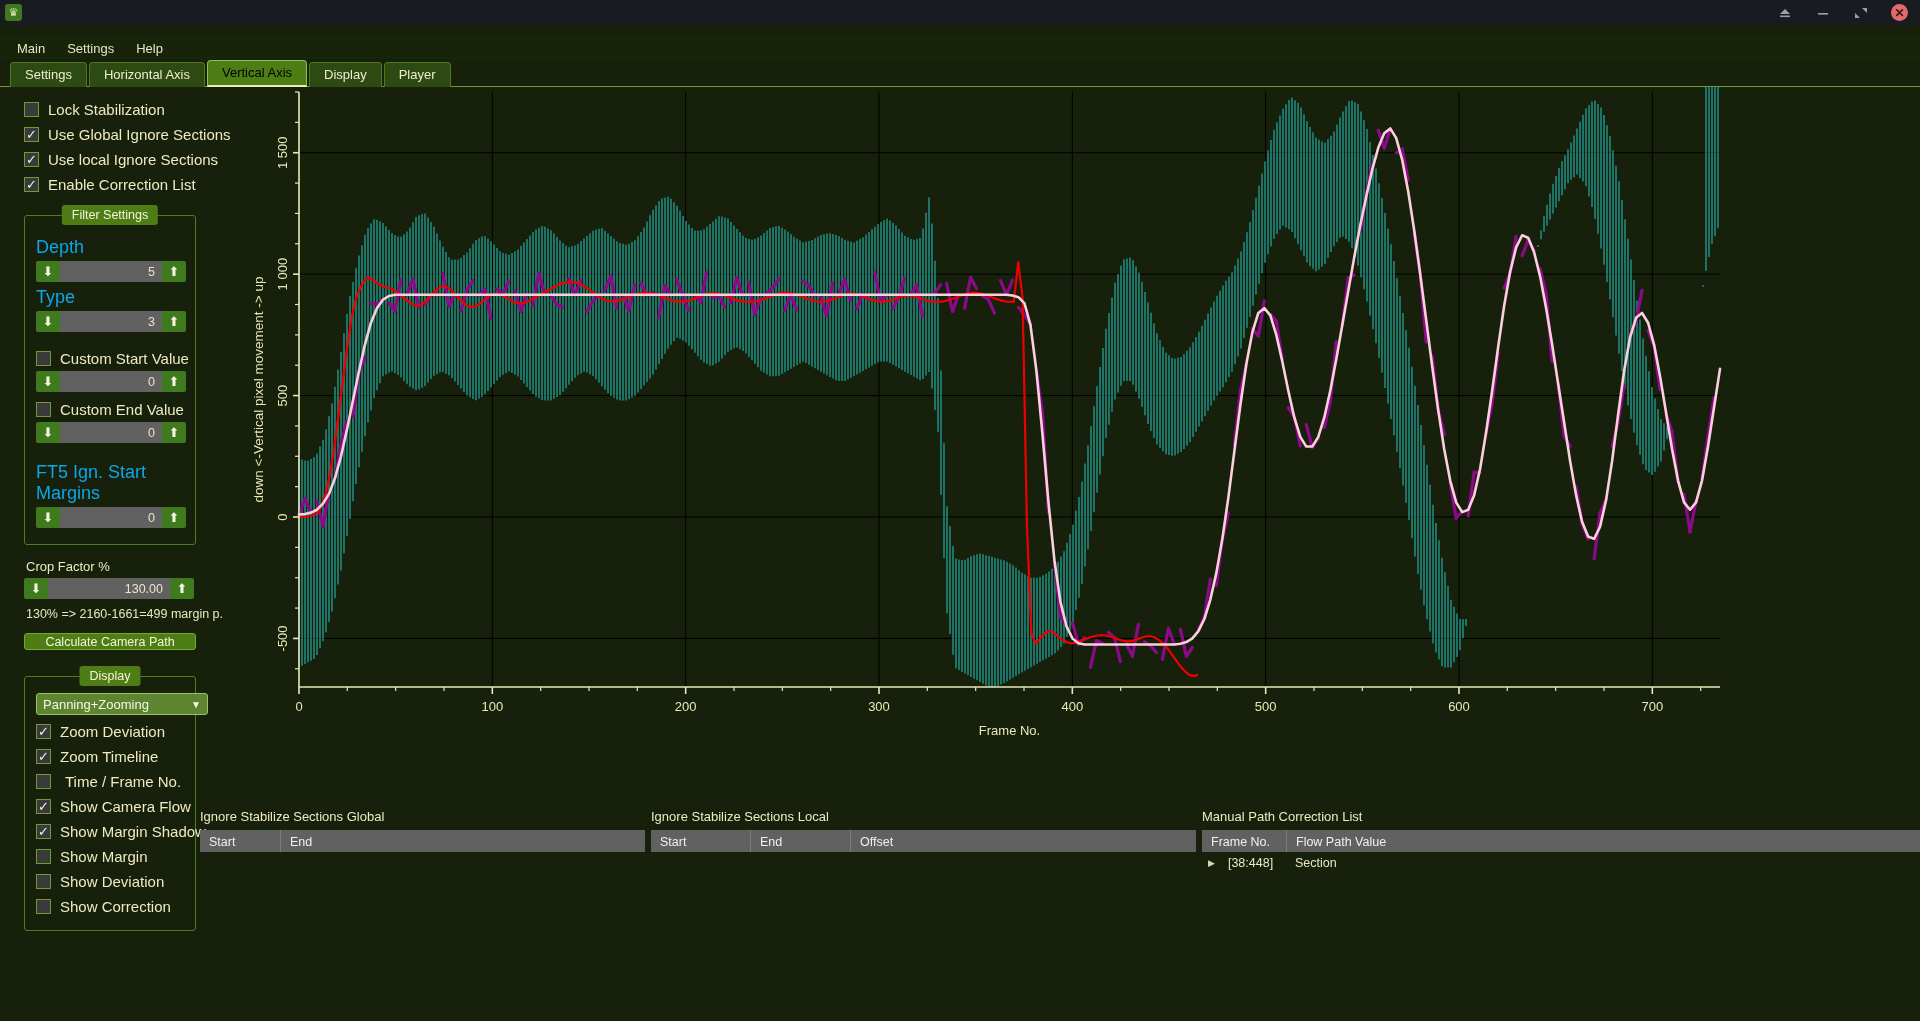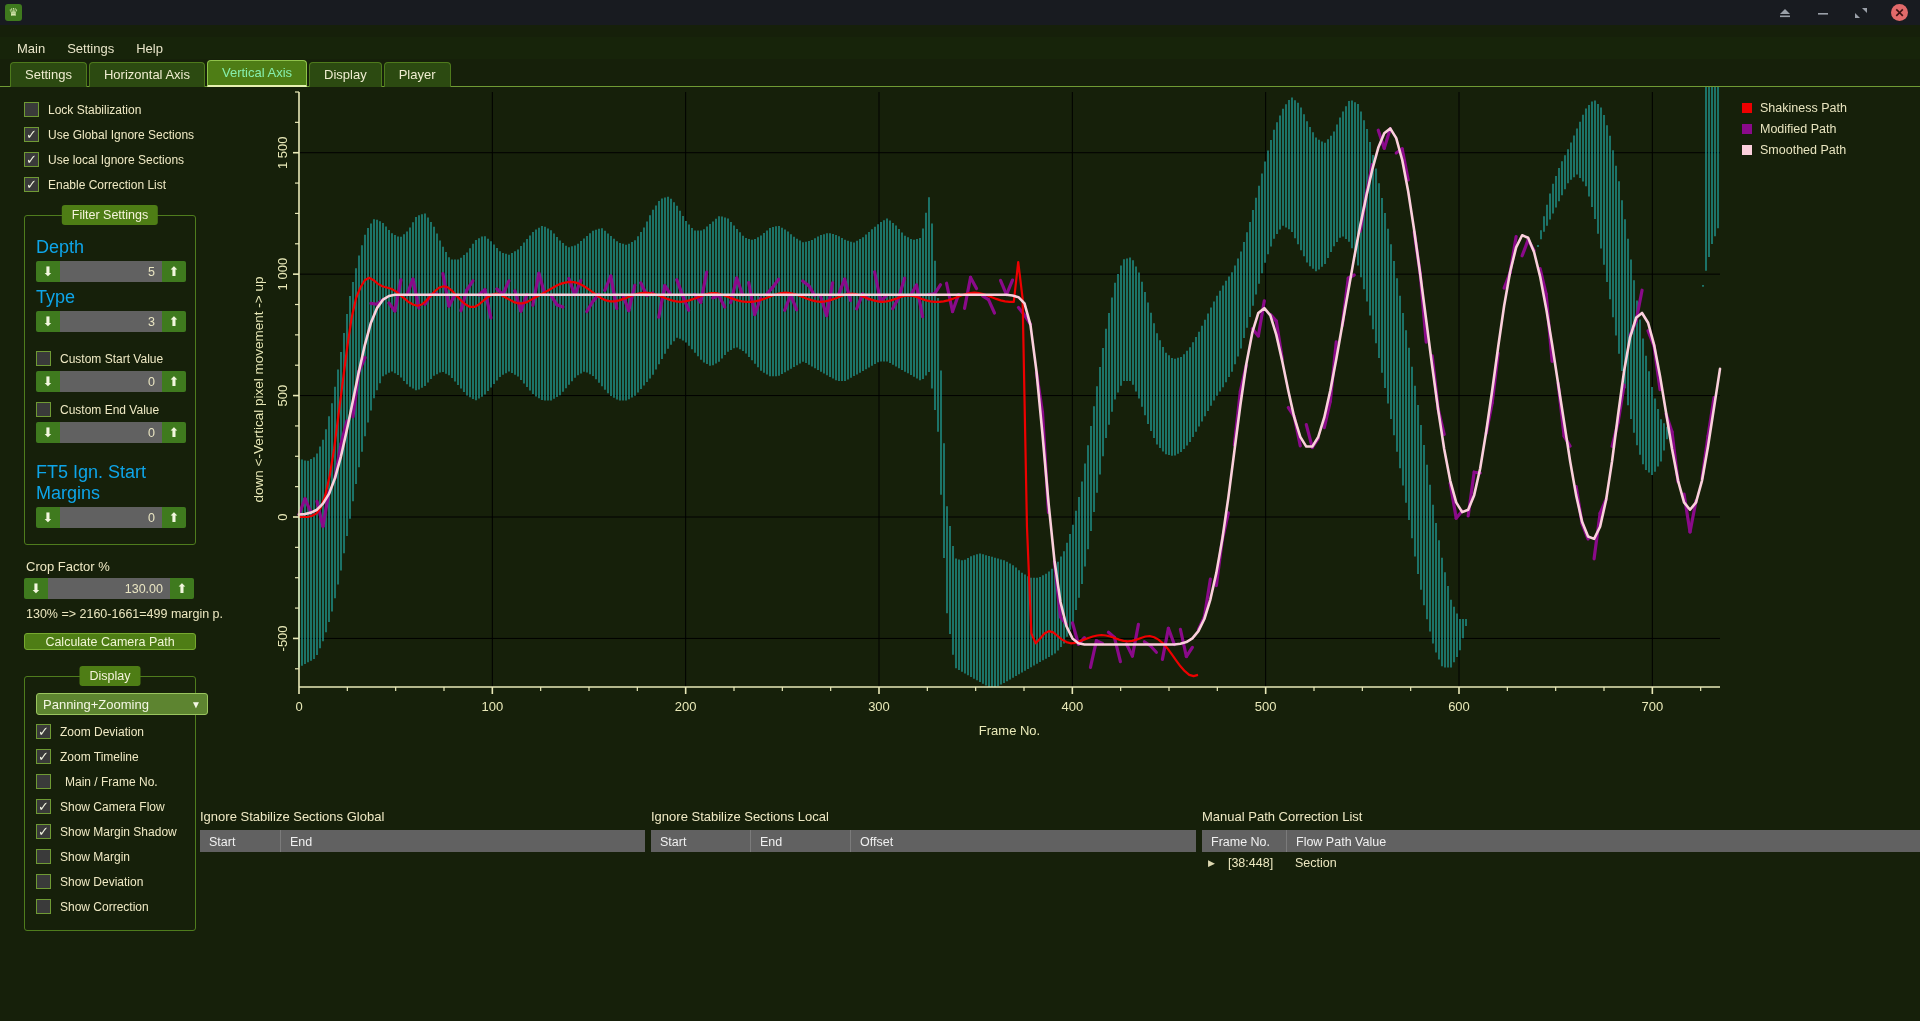--- a/index.html
+++ b/index.html
@@ -58,35 +58,35 @@
     font-size: 13px; color: #efecd0;
     background: #2c4a11; border: 1px solid #4e7a1c;
     border-bottom: none;
     border-radius: 4px 4px 0 0;
     padding: 4px 14px 5px 14px; cursor: pointer;
     position: relative; top: 1px;
   }
   .tab.active {
     background: #4e7d15; border-color: #8fc24a;
     border-bottom: 2px solid #e5f0b0;
-    color: #86efac;
+    color: #000000;
   }
   
   #main { display: flex; width: 1920px; height: 946px; position: relative; }
   
   #leftpanel { width: 243px; flex: 0 0 243px; padding: 10px 0 0 24px; position: relative; }
   .chk-row { display: flex; align-items: center; height: 25px; cursor: pointer; }
   .chkbox {
     width: 15px; height: 15px; border: 1px solid #6f9a34; background: #3a3a3a;
     margin-right: 9px; flex: 0 0 15px;
     display: flex; align-items: center; justify-content: center;
     color: #eef4dc; font-size: 12px; line-height: 1;
   }
   .chkbox.checked::after { content: "\2713"; font-size: 13px; color: #f2f5e2; }
-  .chk-label { font-size: 12px; color: #efe9c4; white-space: nowrap; }
+  .chk-label { font-size: 15px; color: #efe9c4; white-space: nowrap; }
   .indent { margin-left: 5px; }
 
   
   .groupbox {
     position: relative; border: 1px solid #4f7c1d; border-radius: 3px;
     margin-top: 18px; padding: 16px 11px 11px 11px; width: 172px;
   }
   .group-title {
     position: absolute; top: -11px; left: 50%; transform: translateX(-50%);
     background: #4e7d15; color: #f6f4dc; font-size: 12.5px;
@@ -279,21 +279,21 @@
       <div class="chk-row">
         <span class="chkbox checked"></span>
         <span class="chk-label">Zoom Deviation</span>
       </div>
       <div class="chk-row">
         <span class="chkbox checked"></span>
         <span class="chk-label">Zoom Timeline</span>
       </div>
       <div class="chk-row">
         <span class="chkbox"></span>
-        <span class="chk-label indent">Main / Frame No.</span>
+        <span class="chk-label indent">Time / Frame No.</span>
       </div>
       <div class="chk-row">
         <span class="chkbox checked"></span>
         <span class="chk-label">Show Camera Flow</span>
       </div>
       <div class="chk-row">
         <span class="chkbox checked"></span>
         <span class="chk-label">Show Margin Shadow</span>
       </div>
       <div class="chk-row">
@@ -992,34 +992,20 @@
         <line x1="1119.3333333333335" y1="600" x2="1119.3333333333335" y2="604" stroke="#e9e9b8" stroke-width="1.2"></line>
         <line x1="1167.6666666666667" y1="600" x2="1167.6666666666667" y2="604" stroke="#e9e9b8" stroke-width="1.2"></line>
         <line x1="1264.3333333333333" y1="600" x2="1264.3333333333333" y2="604" stroke="#e9e9b8" stroke-width="1.2"></line>
         <line x1="1312.6666666666667" y1="600" x2="1312.6666666666667" y2="604" stroke="#e9e9b8" stroke-width="1.2"></line>
         <line x1="1361" y1="600" x2="1361" y2="604" stroke="#e9e9b8" stroke-width="1.2"></line>
         <line x1="1457.6666666666667" y1="600" x2="1457.6666666666667" y2="604" stroke="#e9e9b8" stroke-width="1.2"></line>
         <text x="766.5" y="648" fill="#e9e9b8" font-size="13" font-family="&quot;Liberation Sans&quot;, sans-serif" text-anchor="middle">Frame No.</text>
         <text x="20" y="302.5" fill="#e9e9b8" font-size="13.5" font-family="&quot;Liberation Sans&quot;, sans-serif" text-anchor="middle" transform="rotate(-90 20 302.5)">down &lt;-Vertical pixel movement -&gt; up</text>
       </svg>
 
-    <div id="legend">
-      <div class="leg-row">
-        <span class="leg-swatch" id="sw0" style="background: rgb(238, 0, 0);"></span>
-        <span class="leg-text">Shakiness Path</span>
-      </div>
-      <div class="leg-row">
-        <span class="leg-swatch" id="sw1" style="background: rgb(138, 10, 138);"></span>
-        <span class="leg-text">Modified Path</span>
-      </div>
-      <div class="leg-row">
-        <span class="leg-swatch" id="sw2" style="background: rgb(251, 208, 220);"></span>
-        <span class="leg-text">Smoothed Path</span>
-      </div>
-    </div>
   </div>
 
   <div id="bottom">
 
     <div class="tblblock" style="width:445px;">
       <div class="tbl-title">Ignore Stabilize Sections Global</div>
       <div class="tbl-head">
         <div class="tbl-th" style="width:81px;">Start</div>
         <div class="tbl-th" style="flex:1;border-right:none;">End</div>
       </div>

